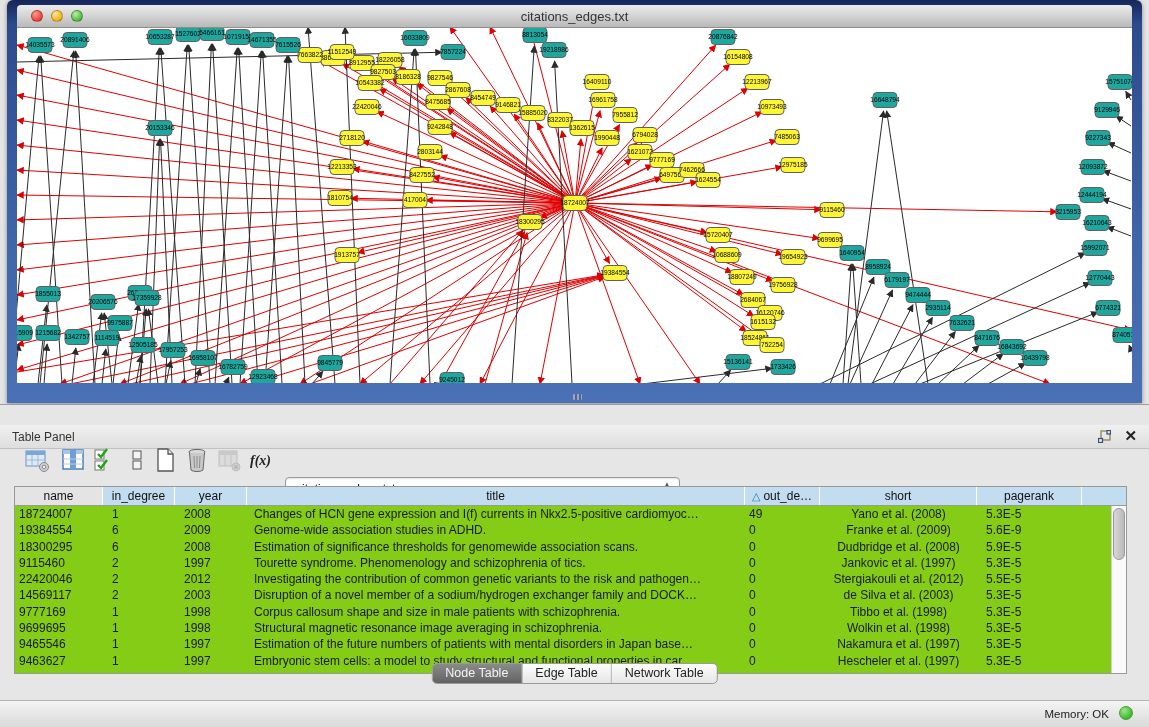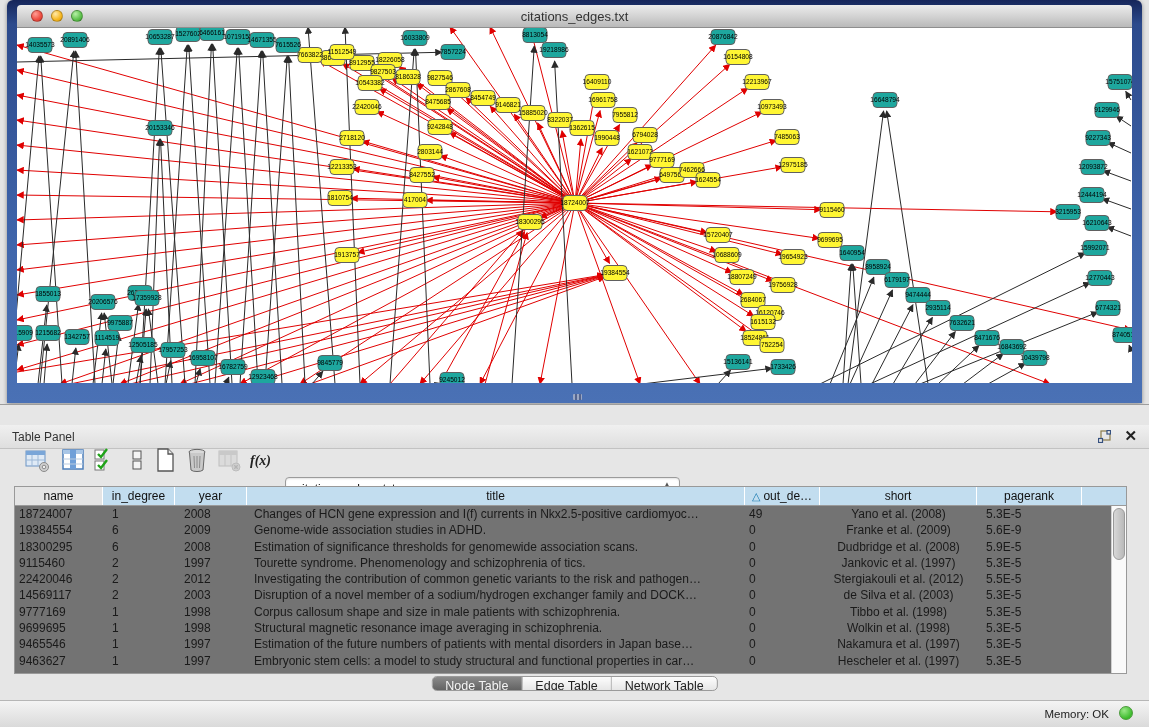--- a/index.html
+++ b/index.html
@@ -32,35 +32,35 @@
   .tp-float { position:absolute; right:38px; top:5px; width:13px; height:13px; cursor:pointer; }
   .tp-close { position:absolute; right:12px; top:2px; font-size:15px; font-weight:bold; color:#222; cursor:pointer; }
 
   .toolbar { position:absolute; left:0; top:24px; width:100%; height:56px;padding-left:16px; }
   .tb-icon { position:absolute; top:18px; width:26px; height:26px; cursor:pointer; }
   .combo { position:absolute; left:285px; top:48px; width:395px; height:23px; background:#fff;
     border:1px solid #9b9b9b; border-radius:4px; box-shadow:inset 0 1px 2px rgba(0,0,0,.12); }
   .combo-text { position:absolute; left:10px; top:4px; font-size:12px; color:#111; }
   .combo-step { position:absolute; right:8px; top:2px; font-size:8px; line-height:9px; color:#555; text-align:center; }
 
-  .tbl-wrap { position:absolute; left:14px; top:81px; width:1113px; height:188px; background:#737373; border:1px solid #999; }
+  .tbl-wrap { position:absolute; left:14px; top:81px; width:1113px; height:188px; background:#84cc16; border:1px solid #999; }
   .tbl-head { display:flex; height:19px; border-bottom:1px solid #9a9a9a; }
   .th { font-size:12px; color:#111; text-align:center; line-height:18px; background:#c2ddef; border-right:1px solid #fff; overflow:hidden; white-space:nowrap; }
   .th.gray { background:#e4e4e4; }
   .sort-tri { color:#1879b0; font-size:11px; margin-right:3px; }
   .c0{width:88px}.c1{width:72px}.c2{width:72px}.c3{width:498px}.c4{width:75px}.c5{width:157px}.c6{width:105px}.c7{flex:1;border-right:none}
   .tbl-body { position:absolute; left:0; top:19px; right:15px; bottom:0; overflow:hidden; }
   .tr { display:flex; height:16.3px; font-size:12px; color:#1a1a1a; white-space:nowrap; }
   .td { overflow:hidden; text-overflow:clip; line-height:16px; }
   .td.l4{padding-left:4px}.td.l8{padding-left:9px}.td.l6{padding-left:7px}.td.ctr{text-align:center}
   .vscroll { position:absolute; right:0; top:19px; bottom:0; width:15px; background:#fafafa; border-left:1px solid #d0d0d0; }
   .vthumb { position:absolute; left:1px; top:2px; width:12px; height:52px; border:1px solid #9a9a9a; border-radius:7px;
     background:linear-gradient(90deg,#d8d8d8,#b9b9b9); cursor:grab; }
 
-  .segctl { position:absolute; left:50%; top:271px; transform:translateX(-50%); display:flex; height:15px;
+  .segctl { position:absolute; left:50%; top:258px; transform:translateX(-50%); display:flex; height:21px;
     border:1px solid #9a9a9a; border-radius:5px; overflow:hidden; background:linear-gradient(180deg,#fdfdfd,#e6e6e6); }
   .seg { font-size:12.5px; line-height:19px; padding:0 13px; color:#222; cursor:pointer; border-right:1px solid #b5b5b5; }
   .seg:last-child { border-right:none; }
   .seg.sel { background:linear-gradient(180deg,#8a8a8a,#636363); color:#f4f4f4; }
 
   .statusbar { position:absolute; left:0; top:700px; width:1149px; height:27px;
     background:linear-gradient(180deg,#f4f4f4,#dadada); border-top:1px solid #b6b6b6;text-decoration:underline; }
   .mem-label { position:absolute; right:40px; top:7px; font-size:11.5px; color:#222; }
   .mem-dot { position:absolute; right:16px; top:5px; width:14px; height:14px; border-radius:50%;
     border:1px solid #4a9a3a; background:radial-gradient(circle at 35% 30%, #9ae888, #3cbb2c 70%); }

